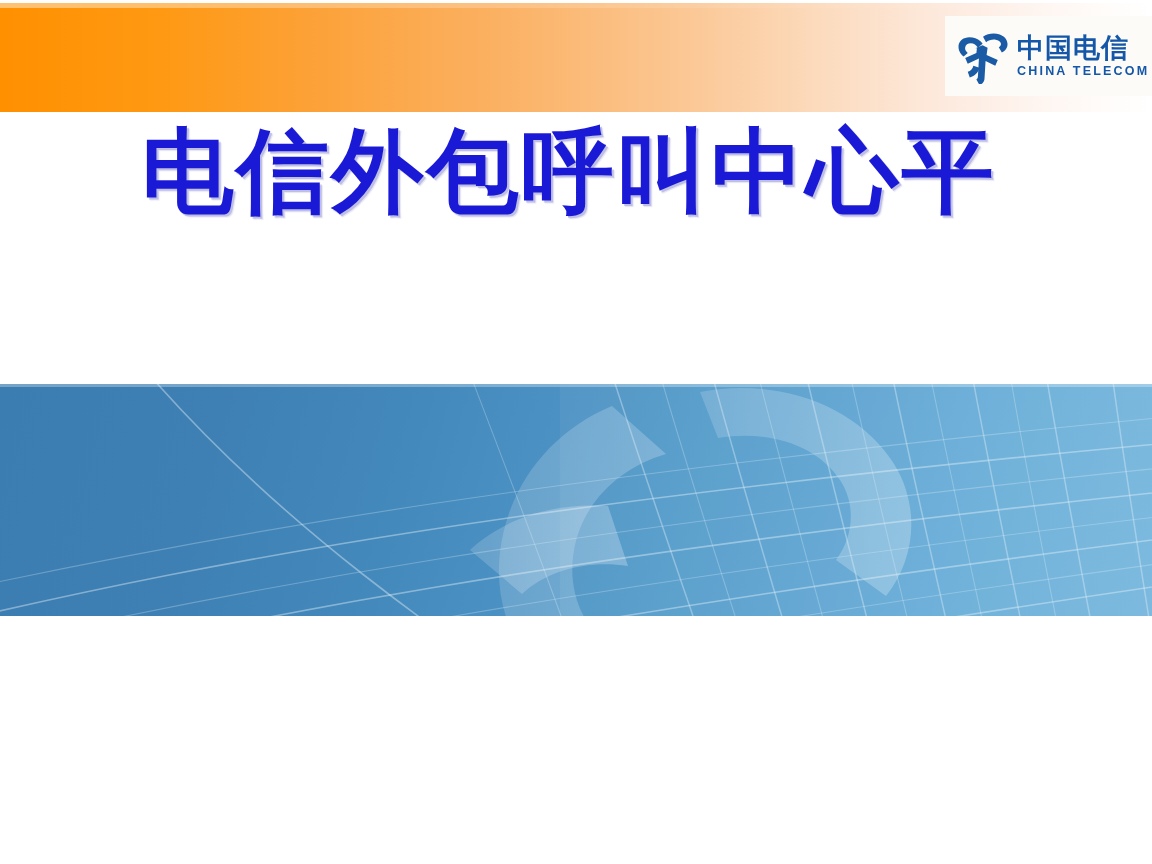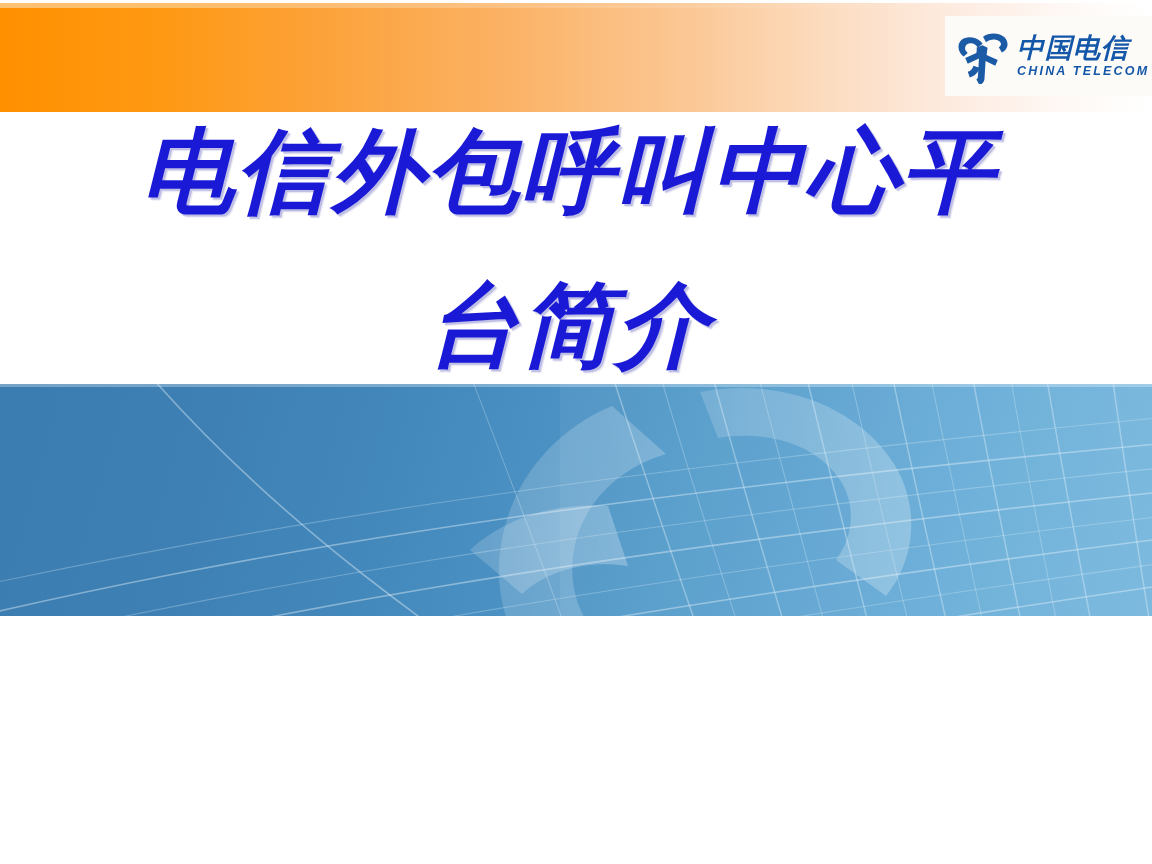--- a/index.html
+++ b/index.html
@@ -11,21 +11,20 @@
   body {
     font-family: "Liberation Serif", "DejaVu Serif", serif;
   }
 
   .slide {
     position: relative;
     width: 1152px;
     height: 616px;
     background: #ffffff;
     overflow: hidden;
-    font-style: italic;
   }
 
   
   .top-banner {
     position: absolute;
     left: 0;
     top: 3px;
     width: 1152px;
     height: 109px;
     background: linear-gradient(to right,
@@ -205,21 +204,20 @@
       </g>
     </svg>
     <div class="logo-text-block">
       <div class="logo-cn">中国电信</div>
       <div class="logo-en">CHINA TELECOM</div>
     </div>
   </div>
 
   <div class="title-area">
     <div class="title-line title-line-1">电信外包呼叫中心平</div>
-    <div class="title-line title-line-2">台简介</div>
   </div>
 
   <div class="blue-panel">
     <div class="panel-top-sheen"></div>
     <svg class="panel-svg" viewBox="0 0 1152 404" preserveAspectRatio="none" aria-hidden="true">
       <defs>
         <clipPath id="panelClip">
           <rect x="0" y="0" width="1152" height="404"></rect>
         </clipPath>
         <linearGradient id="wmFade" x1="0" y1="0" x2="1" y2="0">

